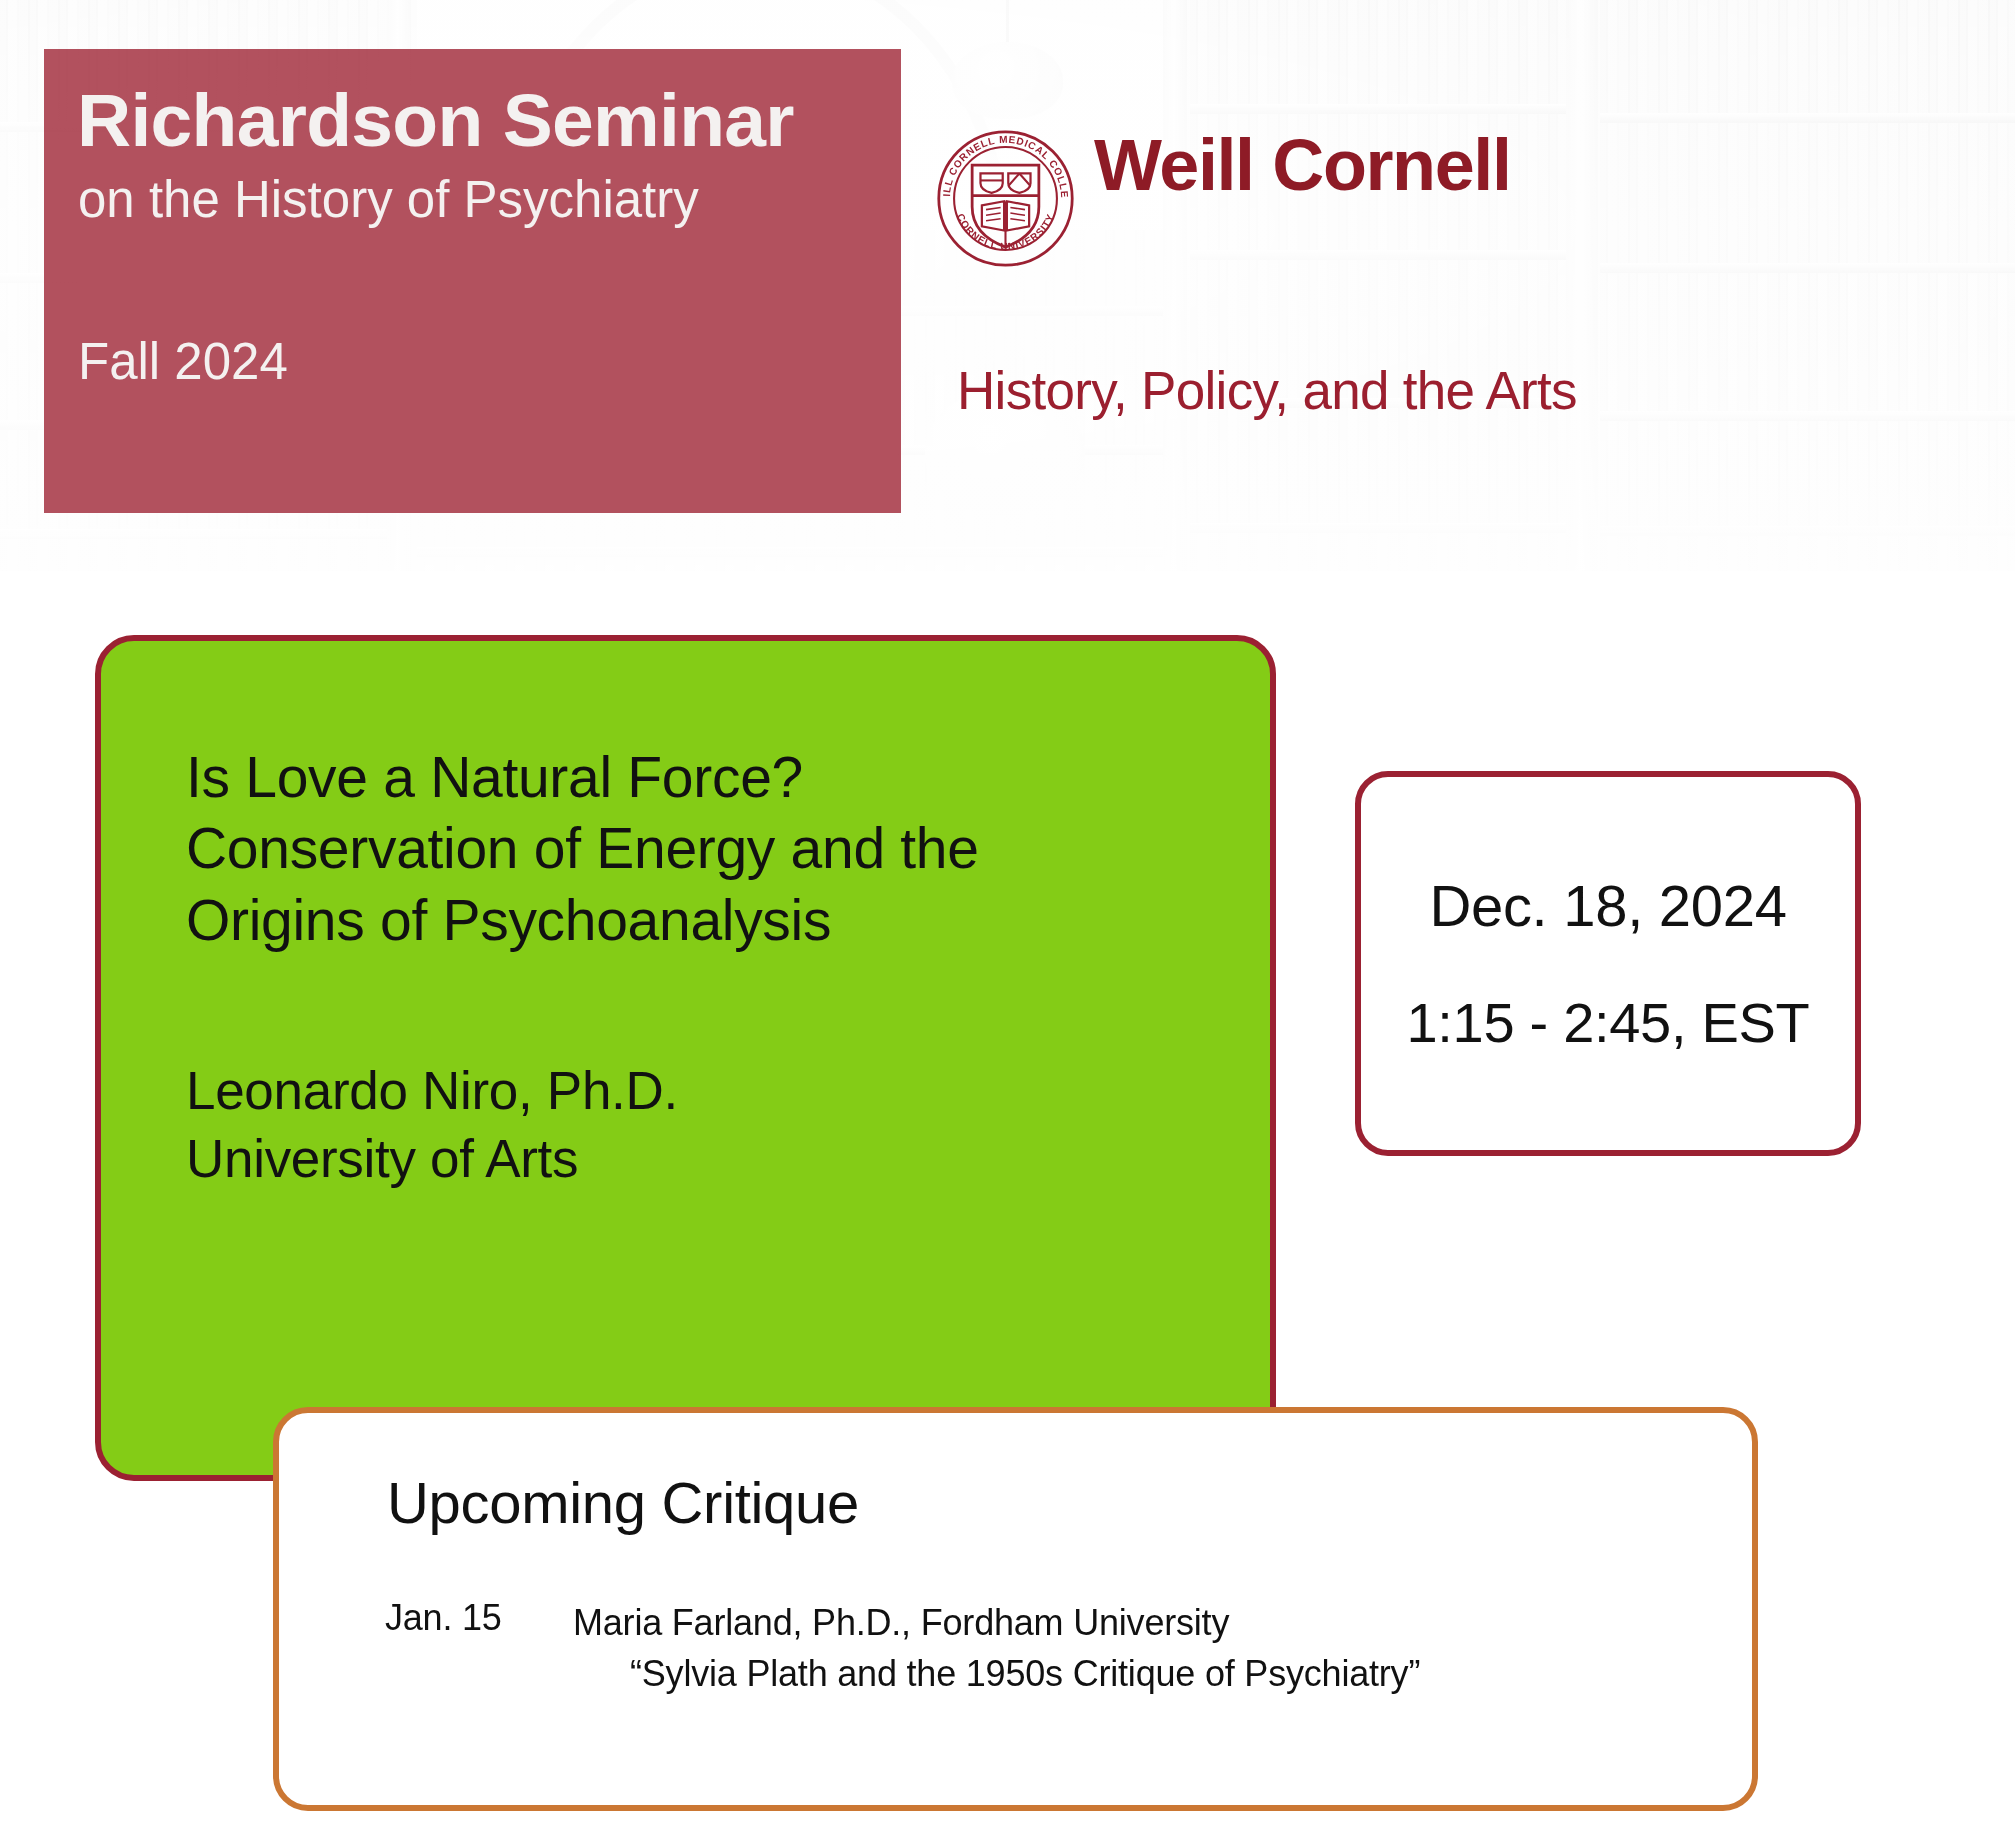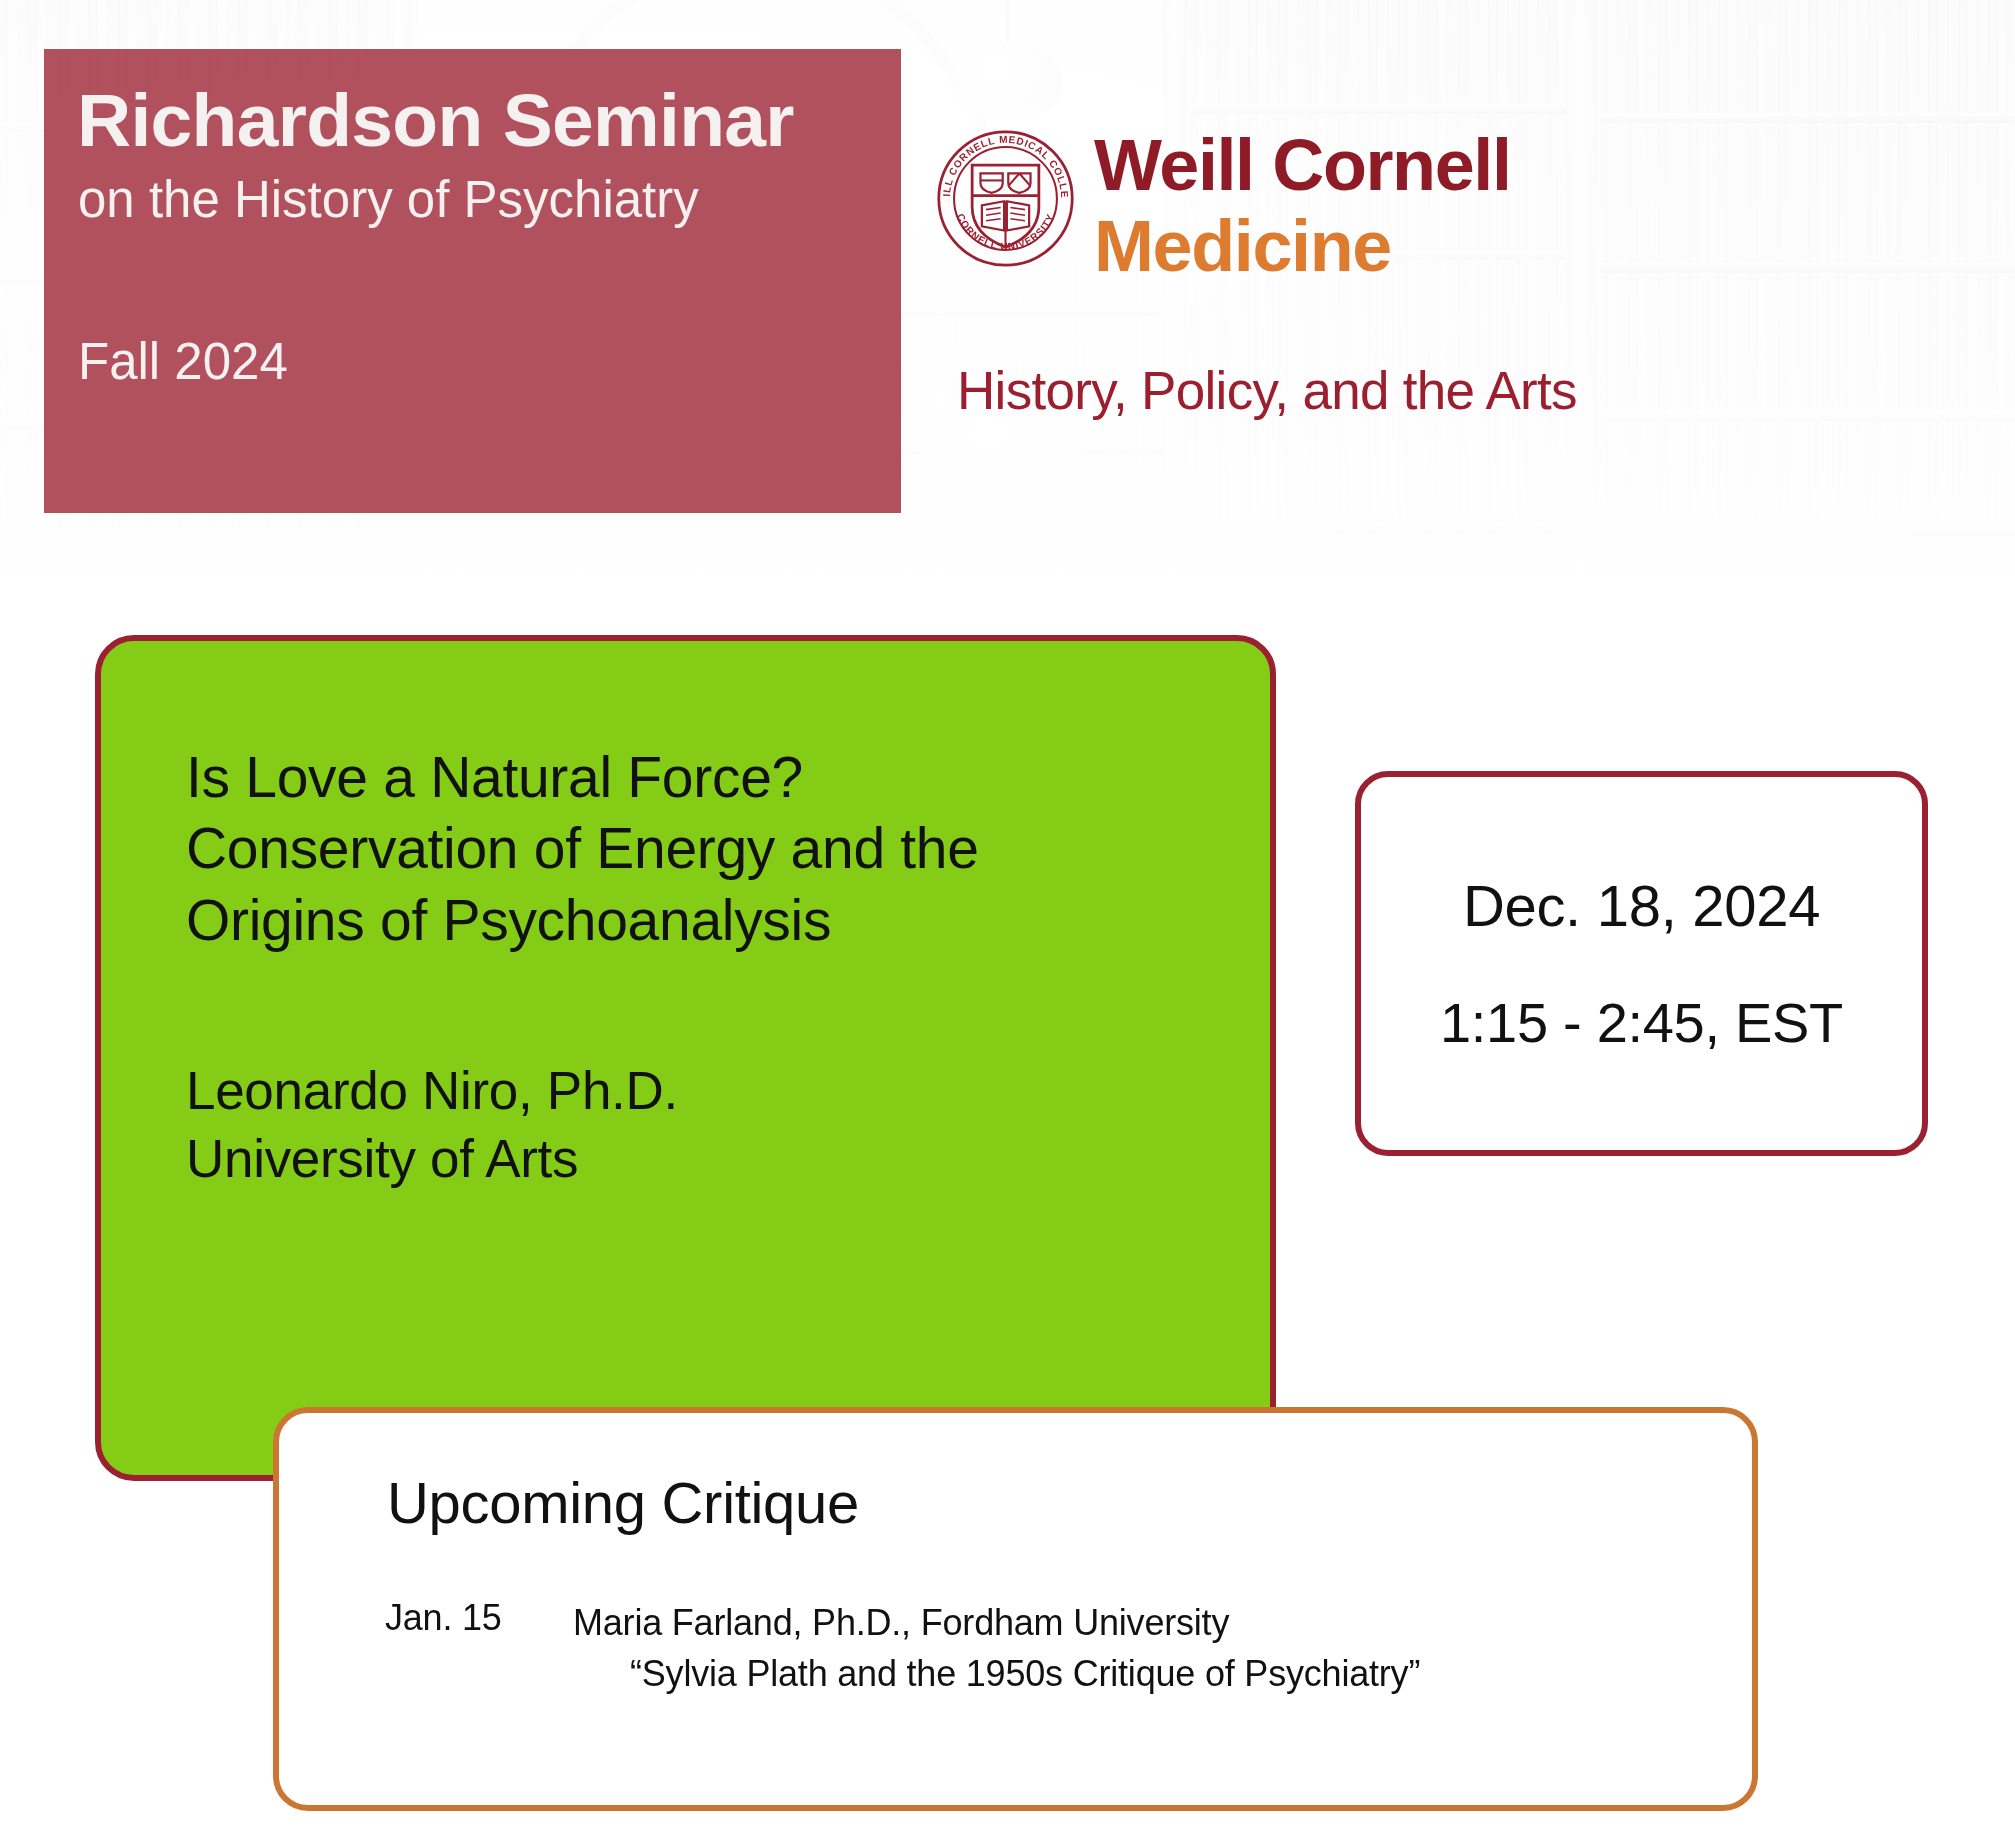--- a/index.html
+++ b/index.html
@@ -213,21 +213,21 @@
     color: #111111;
     line-height: 1.28;
     letter-spacing: -0.3px;
   }
 
   
   #date-card {
     position: absolute;
     left: 1355px;
     top: 771px;
-    width: 573px;
+    width: 506px;
     height: 385px;
     box-sizing: border-box;
     border: 6.3px solid #9b2132;
     border-radius: 33px;
     background: #ffffff;
     display: flex;
     flex-direction: column;
     align-items: center;
     justify-content: center;
   }
@@ -379,21 +379,20 @@
       <line x1="72" y1="124" x2="93" y2="121" stroke="#9b2132" stroke-width="2.2"></line>
       <line x1="72" y1="132" x2="93" y2="129" stroke="#9b2132" stroke-width="2.2"></line>
       <line x1="107" y1="113" x2="128" y2="116" stroke="#9b2132" stroke-width="2.2"></line>
       <line x1="107" y1="121" x2="128" y2="124" stroke="#9b2132" stroke-width="2.2"></line>
       <line x1="107" y1="129" x2="128" y2="132" stroke="#9b2132" stroke-width="2.2"></line>
       <line x1="100" y1="104" x2="100" y2="170" stroke="#9b2132" stroke-width="3"></line>
     </svg>
   </div>
 
   <div id="brand-line1">Weill Cornell</div>
-  <div id="brand-line2">Medicine</div>
 
   <div id="institute-line2">History, Policy, and the Arts</div>
 </div>
 
 <div id="talk-card">
   <div id="talk-title" style="white-space:pre-line;">Is Love a Natural Force?
 Conservation of Energy and the
 Origins of Psychoanalysis</div>
   <div id="talk-speaker" style="white-space:pre-line;">Leonardo Niro, Ph.D.
 University of Arts</div>

